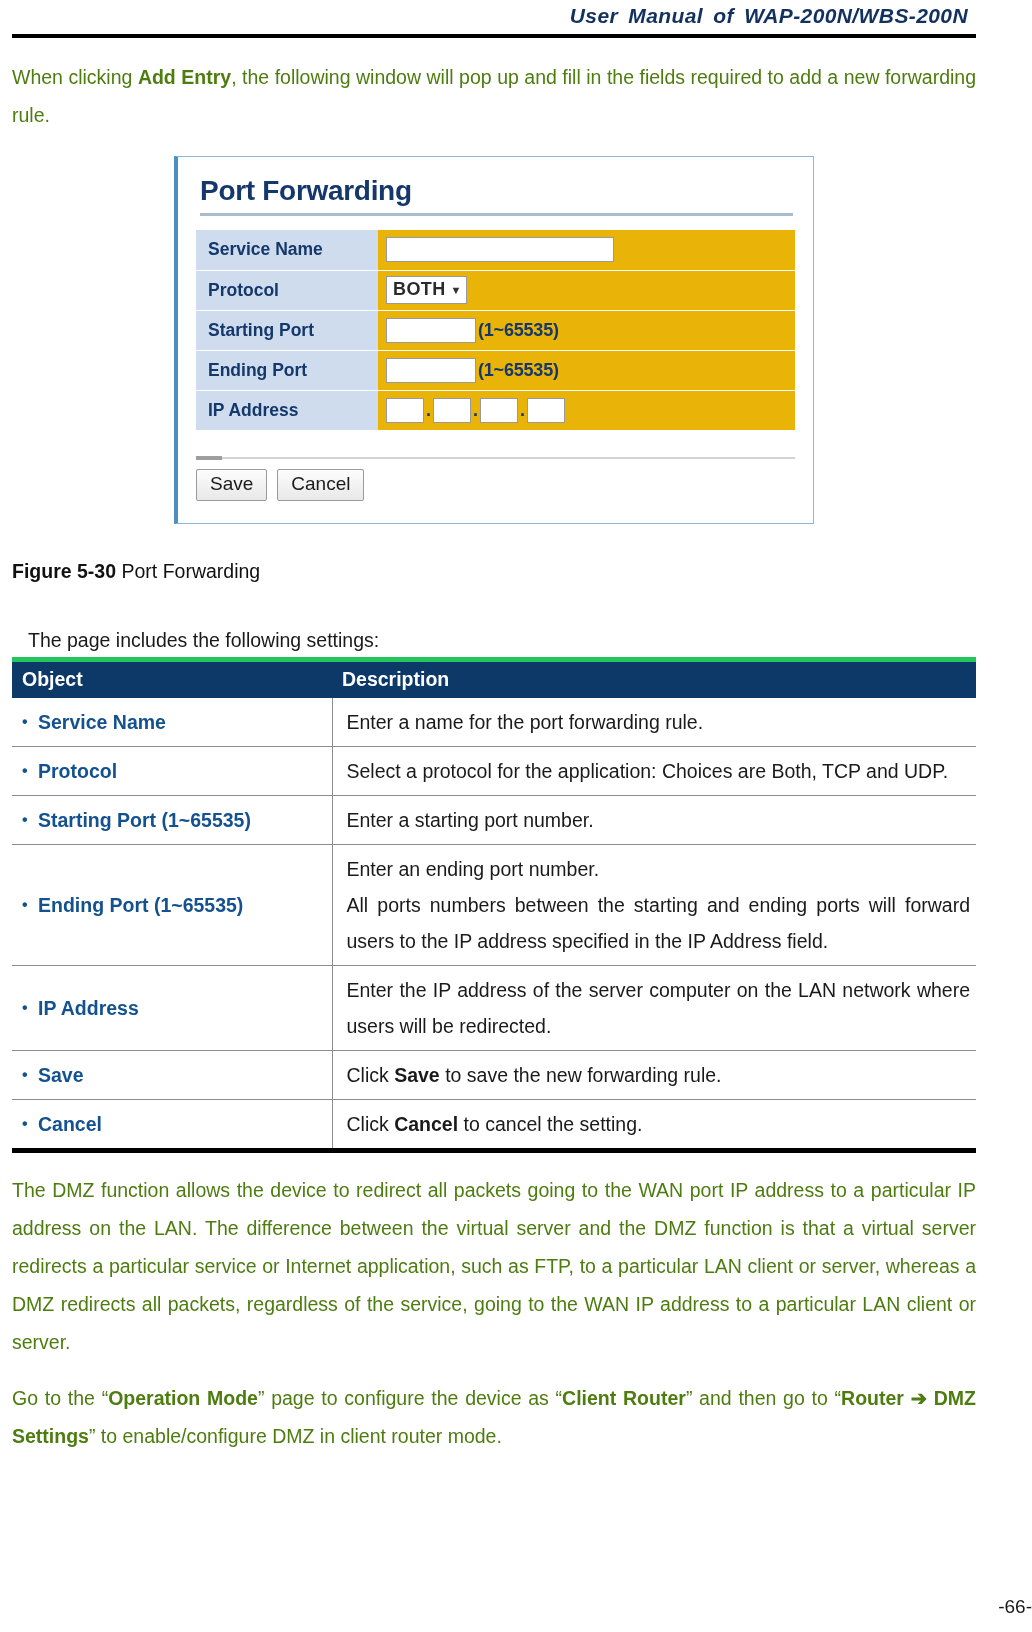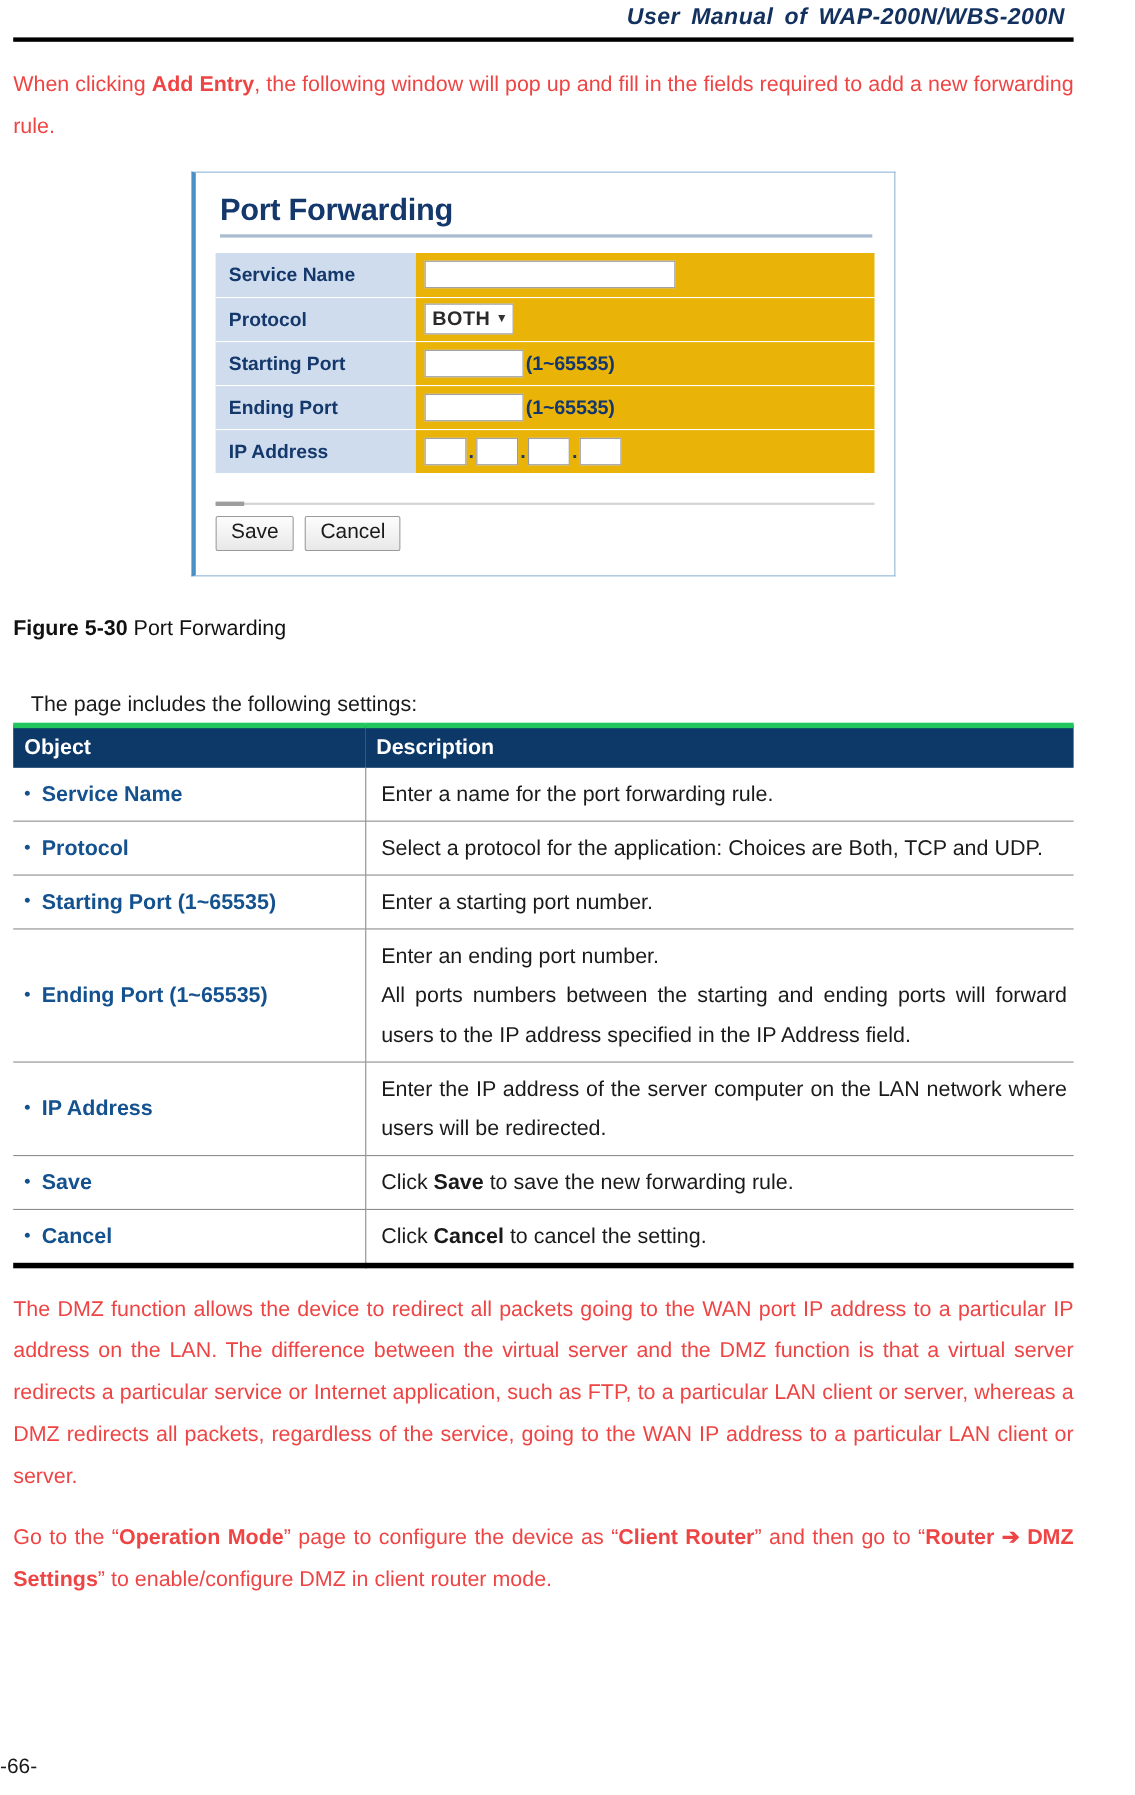--- a/index.html
+++ b/index.html
@@ -42,21 +42,21 @@
     margin-top: 6px;
     margin-bottom: 0;
   }
 
   
   .body-text {
     font-size: 19.5px;
     line-height: 38px;
     text-align: justify;
     margin: 18px 0 0 0;
-    color: #ef4444;
+    color: #4d7c0f;
   }
   .body-text.first { margin-top: 20px; }
   .body-text b { font-weight: bold; }
 
   
   .figure-wrap {
     margin-top: 22px;
     display: flex;
     justify-content: center;
   }
@@ -244,21 +244,21 @@
     margin: 34px 0 0 0;
     color: #111;
   }
   .sec-heading .num { margin-right: 16px; }
 
   .page-number {
     position: absolute;
     bottom: 14px;
     left: 0;
     width: 1032px;
-    text-align: left;
+    text-align: right;
     font-size: 19px;
     color: #1a1a1a;
   }
 </style>
 </head>
 <body>
 
 <div class="page">
 
   <div class="doc-header">User Manual of WAP-200N/WBS-200N</div>

